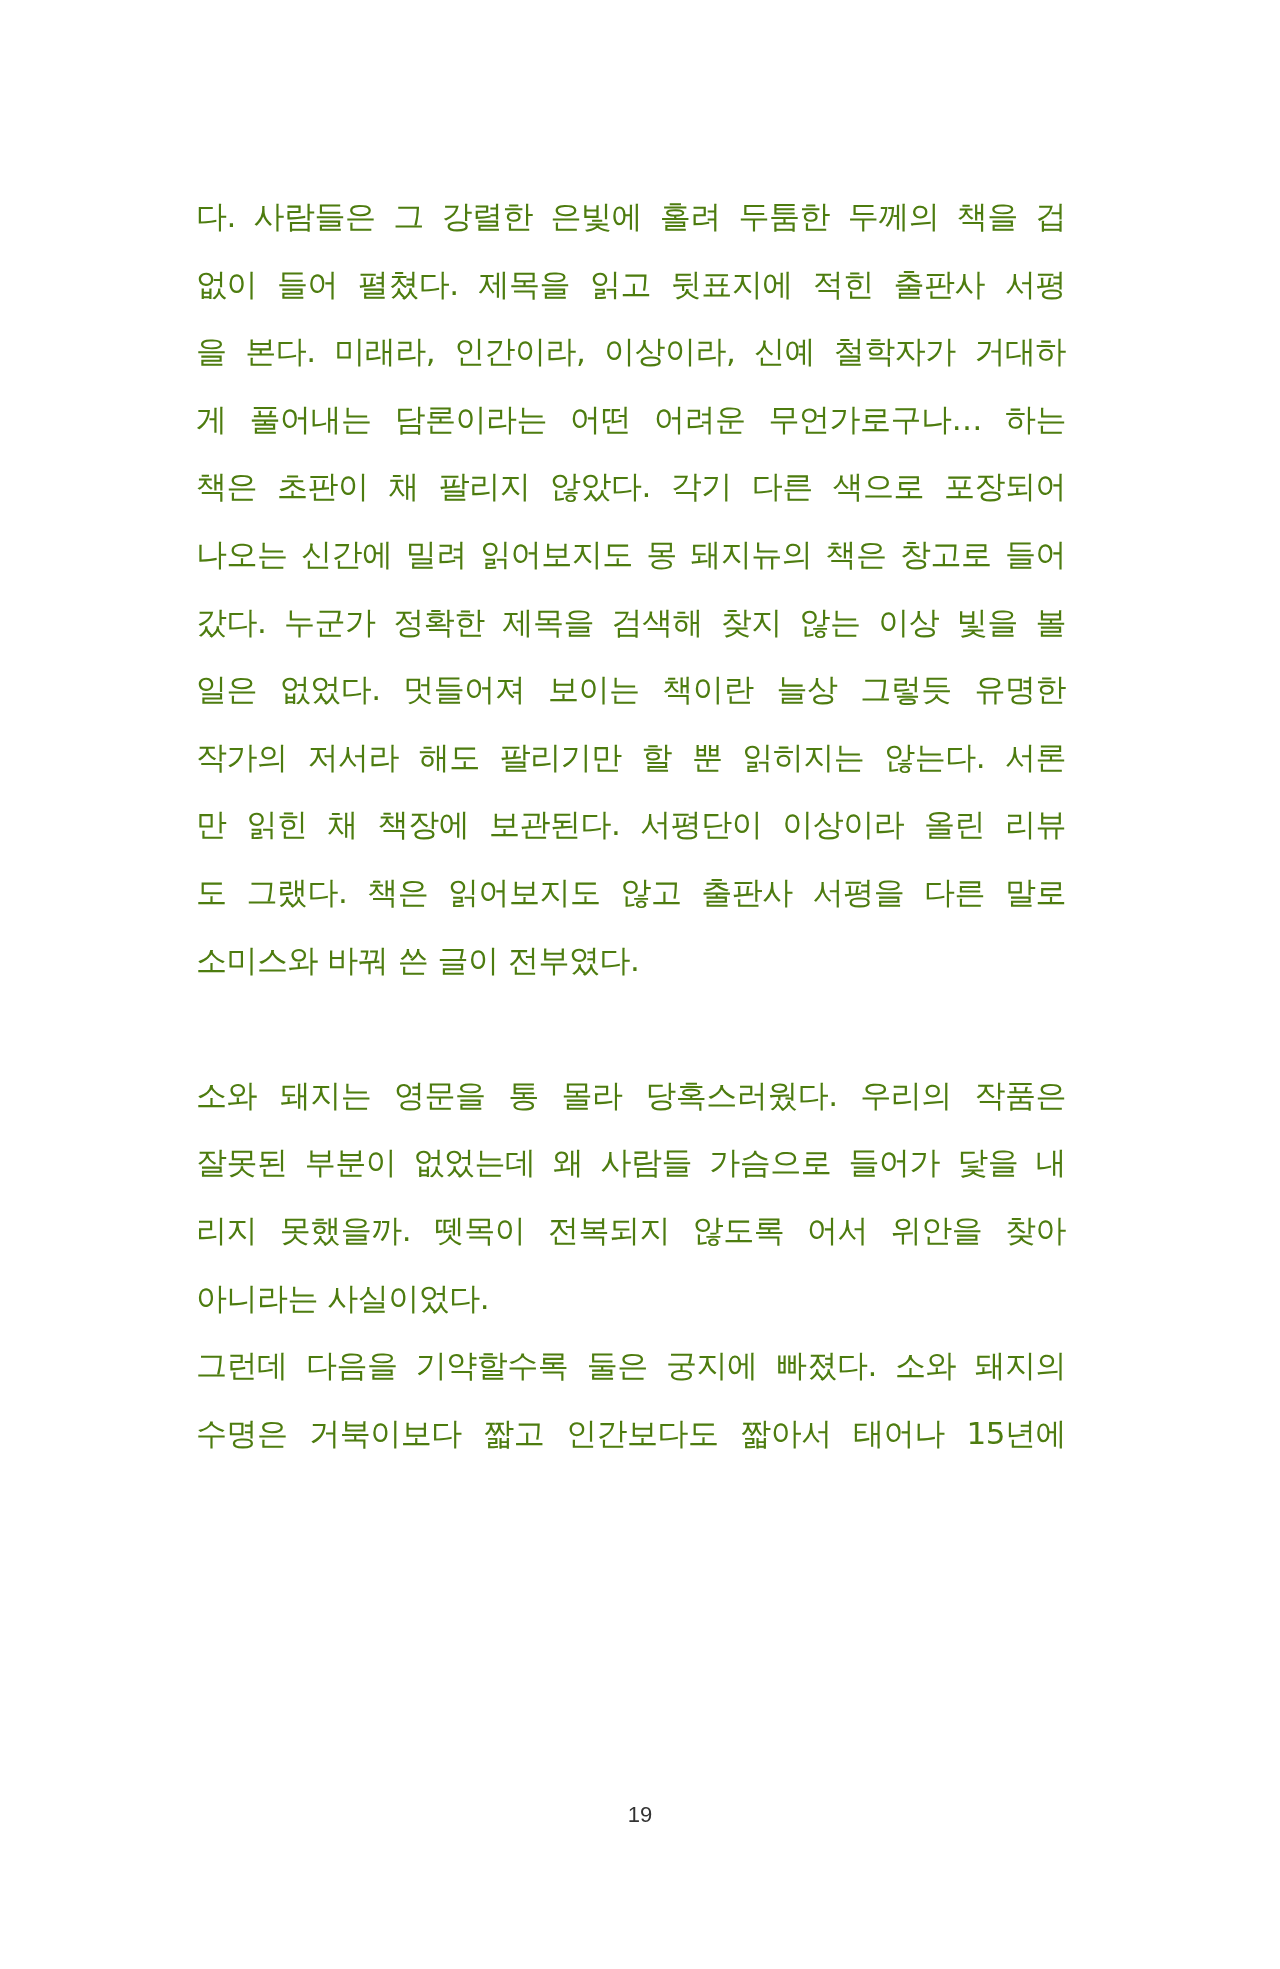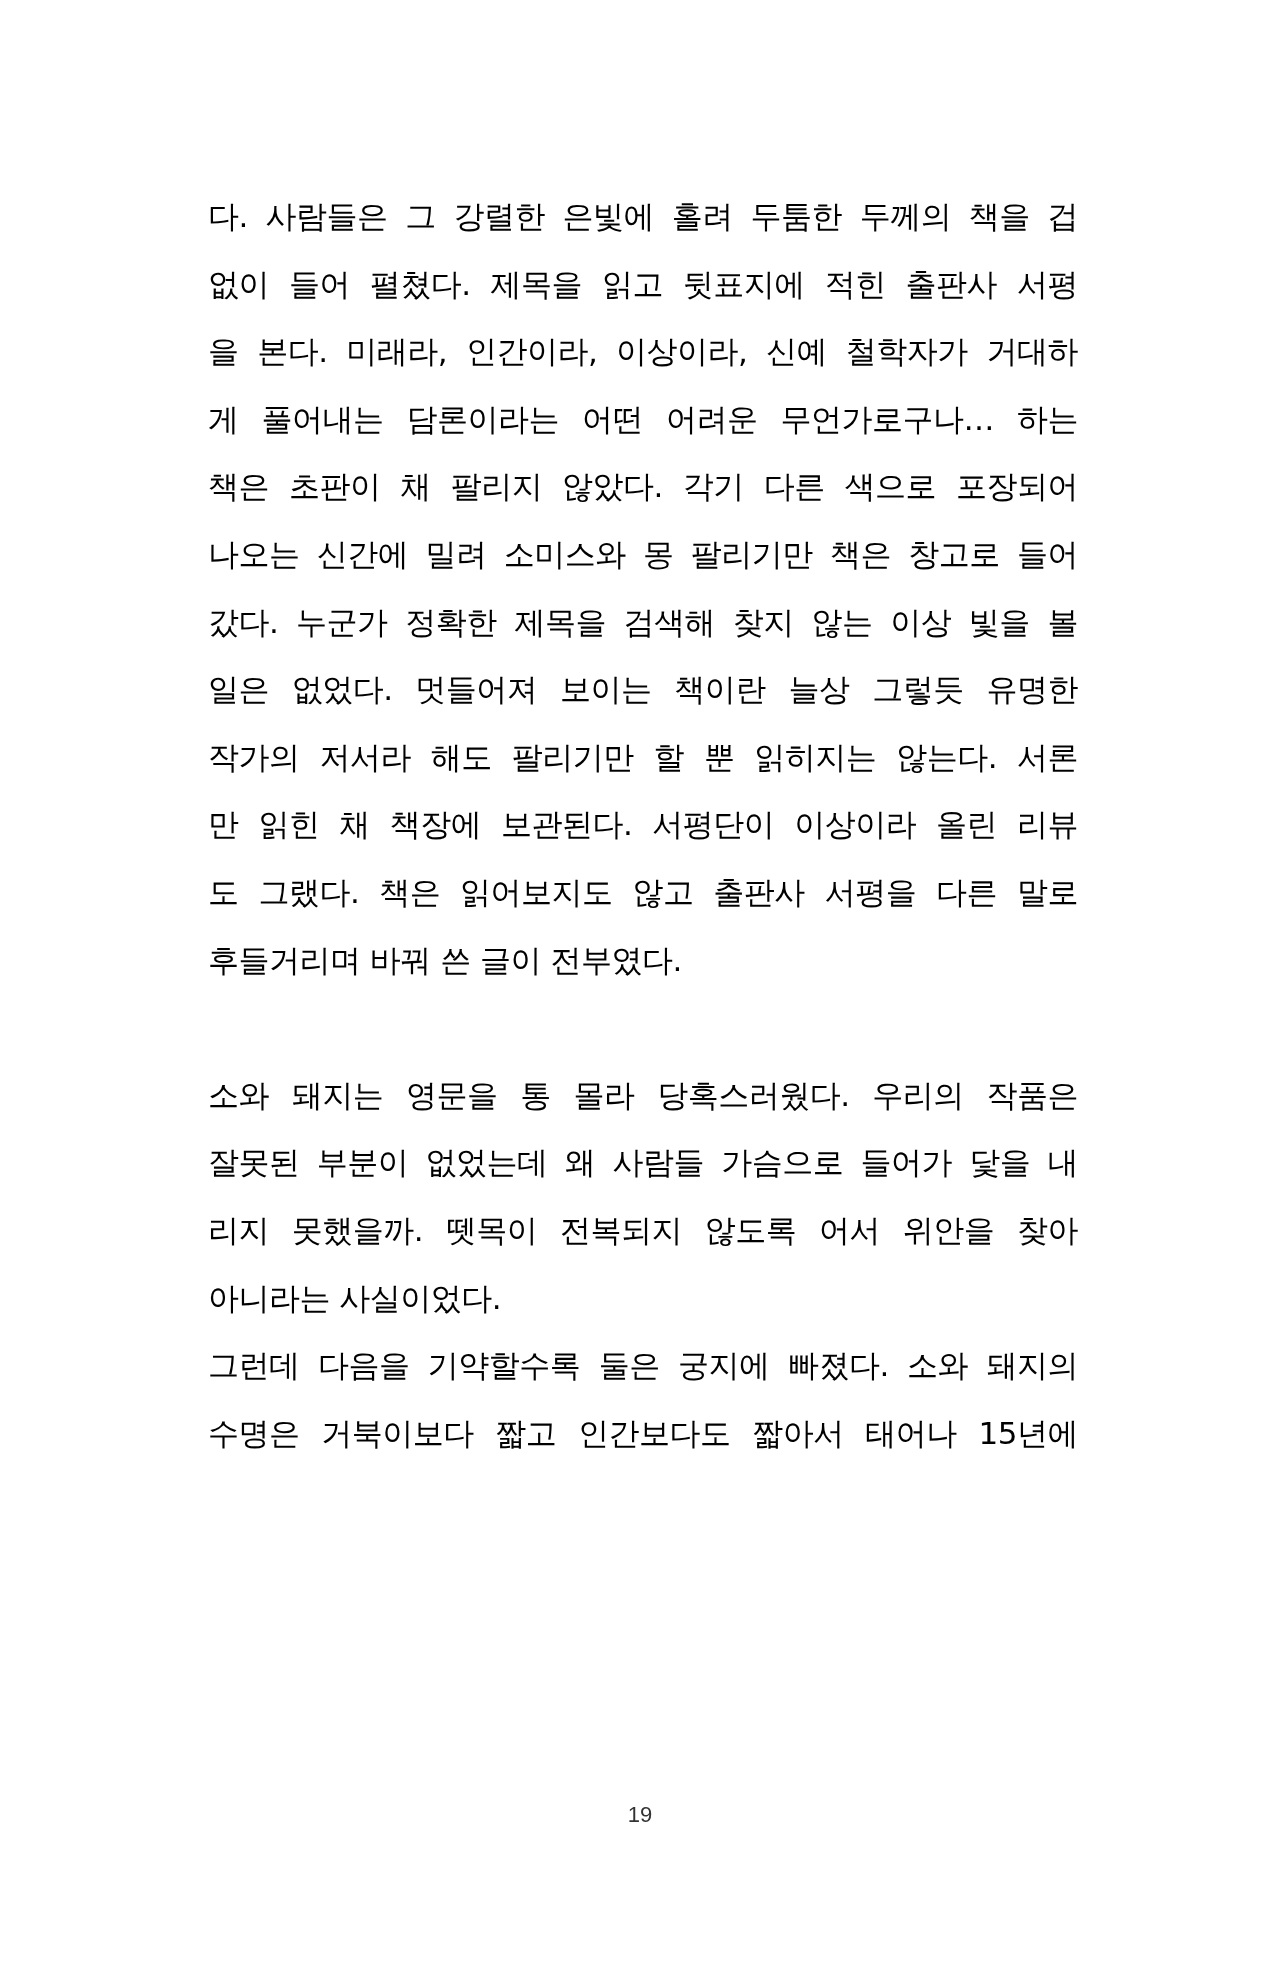--- a/index.html
+++ b/index.html
@@ -17,27 +17,27 @@
   .page {
     position: absolute;
     left: 0;
     top: 0;
     width: 1280px;
     height: 1969px;
     background: #ffffff;
   }
   .text-block {
     position: absolute;
-    left: 208px;
+    left: 196px;
     width: 870px;
     top: 183px;
     font-family: "DejaVu Sans", "Liberation Sans", sans-serif;
     font-size: 31px;
     line-height: 67.6px;
-    color: #000000;
+    color: #4d7c0f;
   }
   .line {
     display: block;
     height: 67.6px;
     white-space: nowrap;
     text-align: justify;
     text-align-last: justify;
     letter-spacing: -0.5px;
   }
   .line.last {
@@ -63,27 +63,27 @@
 
 <div class="page">
   <div class="text-block">
 
     <span class="line">다. 사람들은 그 강렬한 은빛에 홀려 두툼한 두께의 책을 겁</span>
     <span class="line">없이 들어 펼쳤다. 제목을 읽고 뒷표지에 적힌 출판사 서평</span>
     <span class="line">을 본다. 미래라, 인간이라, 이상이라, 신예 철학자가 거대하</span>
     <span class="line">게 풀어내는 담론이라는 어떤 어려운 무언가로구나… 하는</span>
 
     <span class="line">책은 초판이 채 팔리지 않았다. 각기 다른 색으로 포장되어</span>
-    <span class="line">나오는 신간에 밀려 소미스와 몽 팔리기만 책은 창고로 들어</span>
+    <span class="line">나오는 신간에 밀려 읽어보지도 몽 돼지뉴의 책은 창고로 들어</span>
     <span class="line">갔다. 누군가 정확한 제목을 검색해 찾지 않는 이상 빛을 볼</span>
     <span class="line">일은 없었다. 멋들어져 보이는 책이란 늘상 그렇듯 유명한</span>
     <span class="line">작가의 저서라 해도 팔리기만 할 뿐 읽히지는 않는다. 서론</span>
     <span class="line">만 읽힌 채 책장에 보관된다. 서평단이 이상이라 올린 리뷰</span>
     <span class="line">도 그랬다. 책은 읽어보지도 않고 출판사 서평을 다른 말로</span>
-    <span class="line last">후들거리며 바꿔 쓴 글이 전부였다.</span>
+    <span class="line last">소미스와 바꿔 쓴 글이 전부였다.</span>
     <span class="blank"></span>
 
     <span class="line">소와 돼지는 영문을 통 몰라 당혹스러웠다. 우리의 작품은</span>
     <span class="line">잘못된 부분이 없었는데 왜 사람들 가슴으로 들어가 닻을 내</span>
     <span class="line">리지 못했을까. 뗏목이 전복되지 않도록 어서 위안을 찾아</span>
     <span class="line last">아니라는 사실이었다.</span>
 
     <span class="line">그런데 다음을 기약할수록 둘은 궁지에 빠졌다. 소와 돼지의</span>
     <span class="line">수명은 거북이보다 짧고 인간보다도 짧아서 태어나 15년에</span>
   </div>

